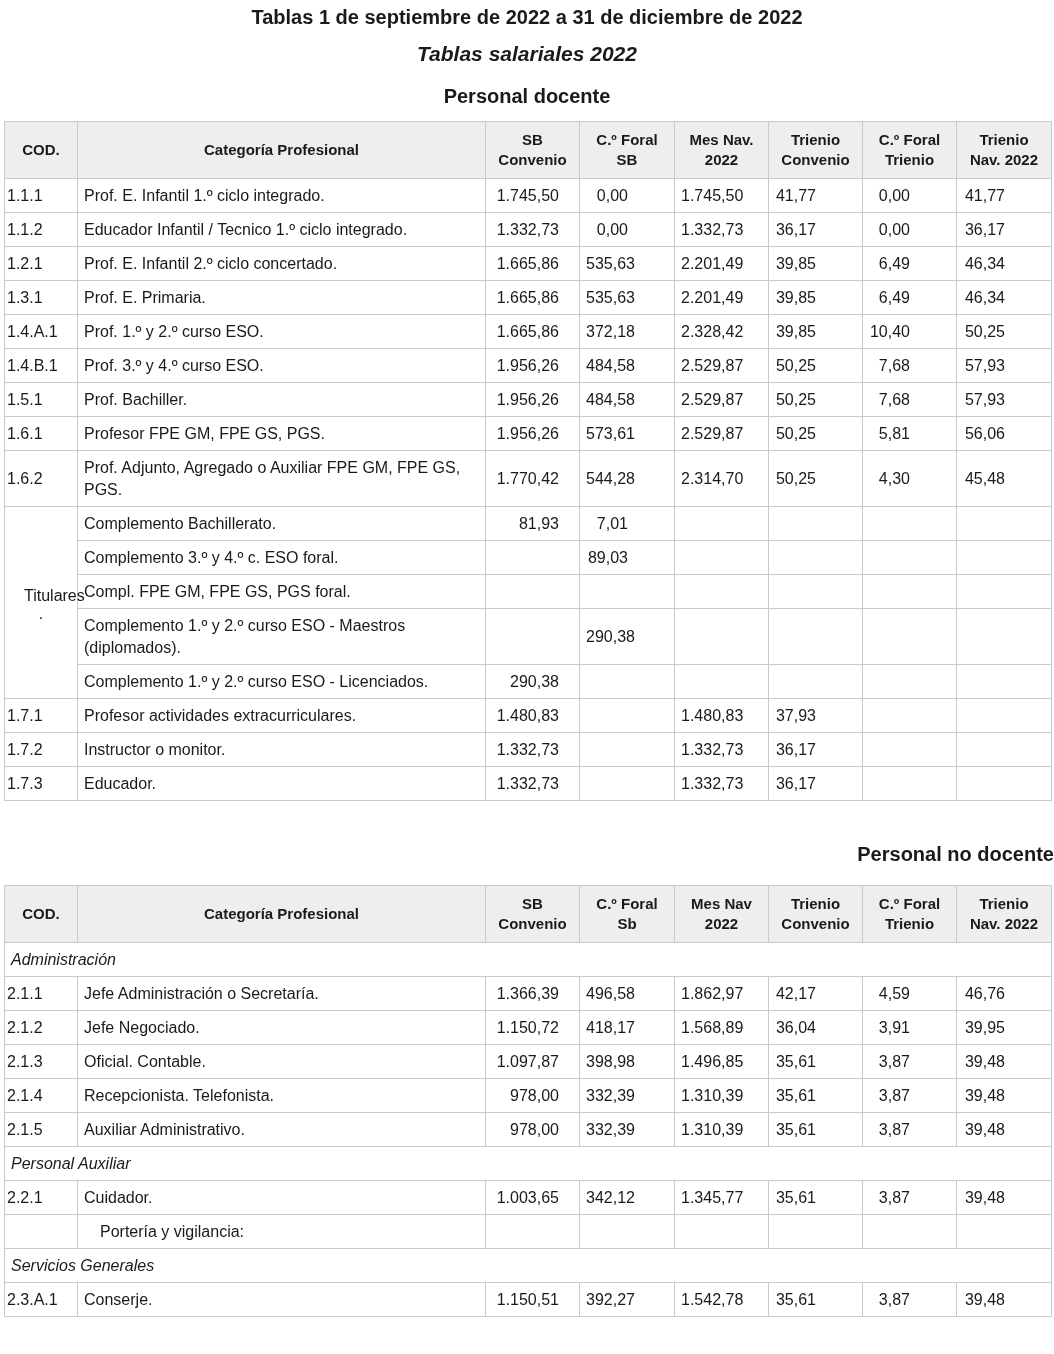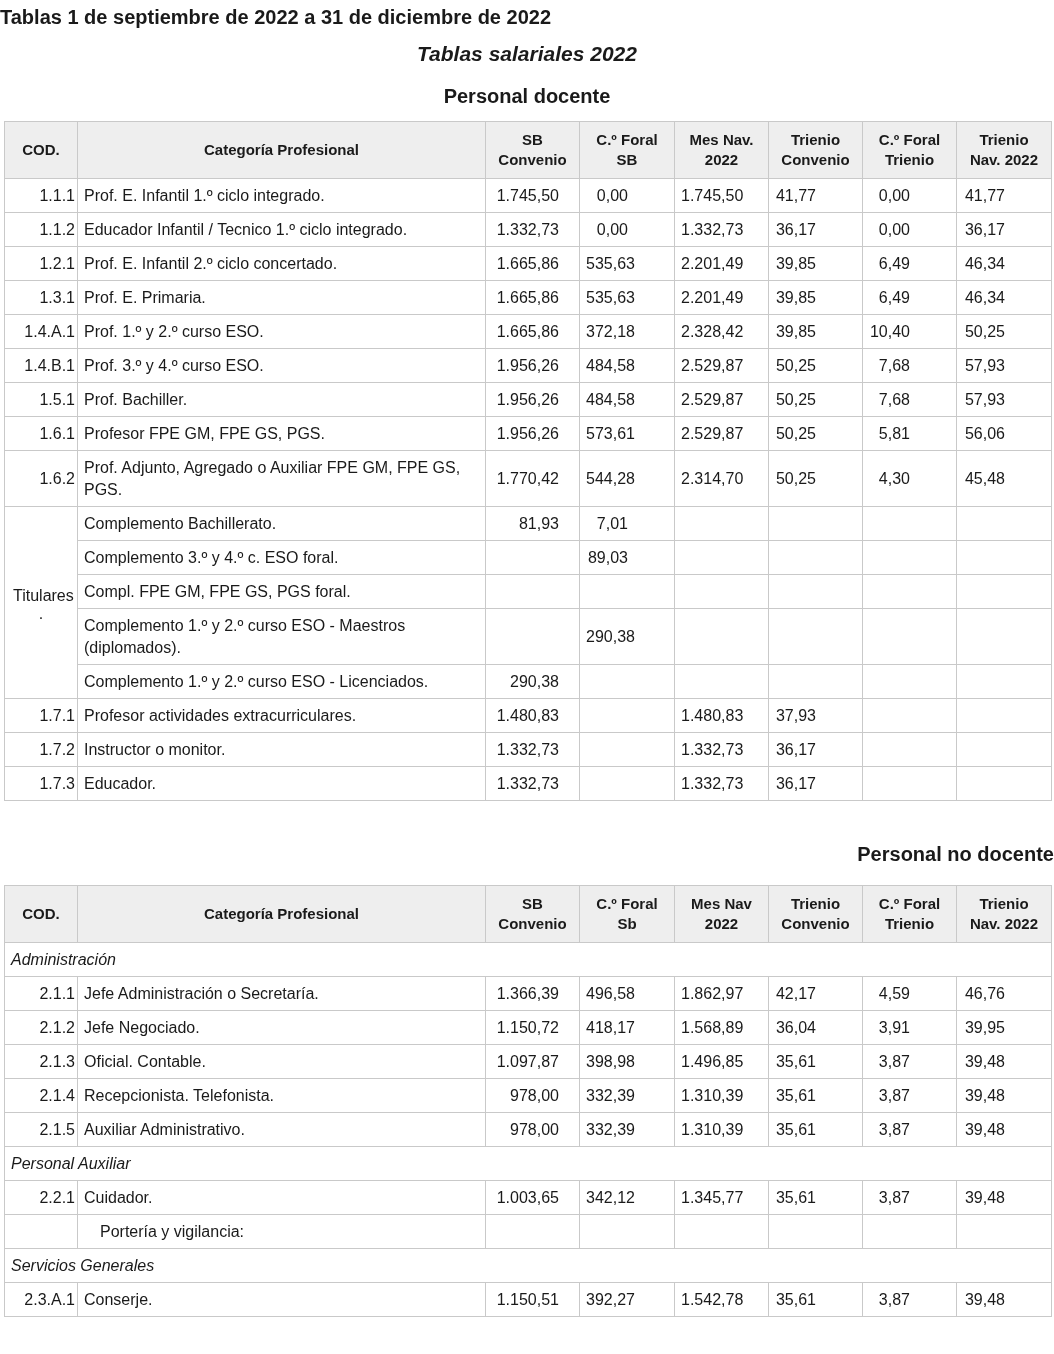--- a/index.html
+++ b/index.html
@@ -3,21 +3,21 @@
 <meta charset="utf-8">
 <style>
   html, body { margin: 0; padding: 0; background: #ffffff; }
   body {
     width: 1054px; height: 1354px; overflow: hidden;
     font-family: "Liberation Sans", sans-serif;
     color: #1a1a1a;
     font-size: 16px;
   }
   .doc-title {
-    text-align: left; font-weight: bold; font-size: 20px;
+    text-align: center; font-weight: bold; font-size: 20px;
     margin: 0; padding-top: 5px; height: 30px; line-height: 24px;
   }
   .doc-subtitle {
     text-align: center; font-style: italic; font-size: 21px;
     margin: 0; height: 42px; line-height: 38px;
   }
   .section-title {
     text-align: center; font-size: 20px; margin: 0;
     height: 44px; line-height: 38px;
   }
@@ -28,32 +28,32 @@
   }
   th, td {
     border: 1px solid #c9c9c9; padding: 0 6px;
     font-size: 16px; line-height: 22px;
   }
   th {
     background: #eeeeee; font-weight: bold; font-size: 15px;
     height: 56px; text-align: center; line-height: 20px;
   }
   td { height: 33px; }
-  td.cod { text-align: right; padding: 0 2px; }
+  td.cod { text-align: left; padding: 0 2px; }
   td.cat { text-align: left; }
   td.num { text-align: right; padding-right: 14px; }
   td.num.c5 { padding-right: 25px; }
   td.num.c4 { padding-right: 46px; }
   td.num.c6 { padding-right: 46px; }
   td.num.c7 { padding-right: 46px; }
   td.num.c3 { padding-right: 20px; }
   td.tall { height: 55px; }
   td.group { text-align: left; font-style: italic; }
   td.sub-heading { padding-left: 22px; }
-  td.titulares { text-align: center; vertical-align: middle; padding: 0 8px; }
+  td.titulares { text-align: center; vertical-align: middle; padding: 0 19px; }
   .dot { display: block; line-height: 14px; }
 </style>
 </head>
 <body>
 
 <h1 class="doc-title">Tablas 1 de septiembre de 2022 a 31 de diciembre de 2022</h1>
 <h2 class="doc-subtitle">Tablas salariales 2022</h2>
 <h3 class="section-title">Personal docente</h3>
 
 <table>

